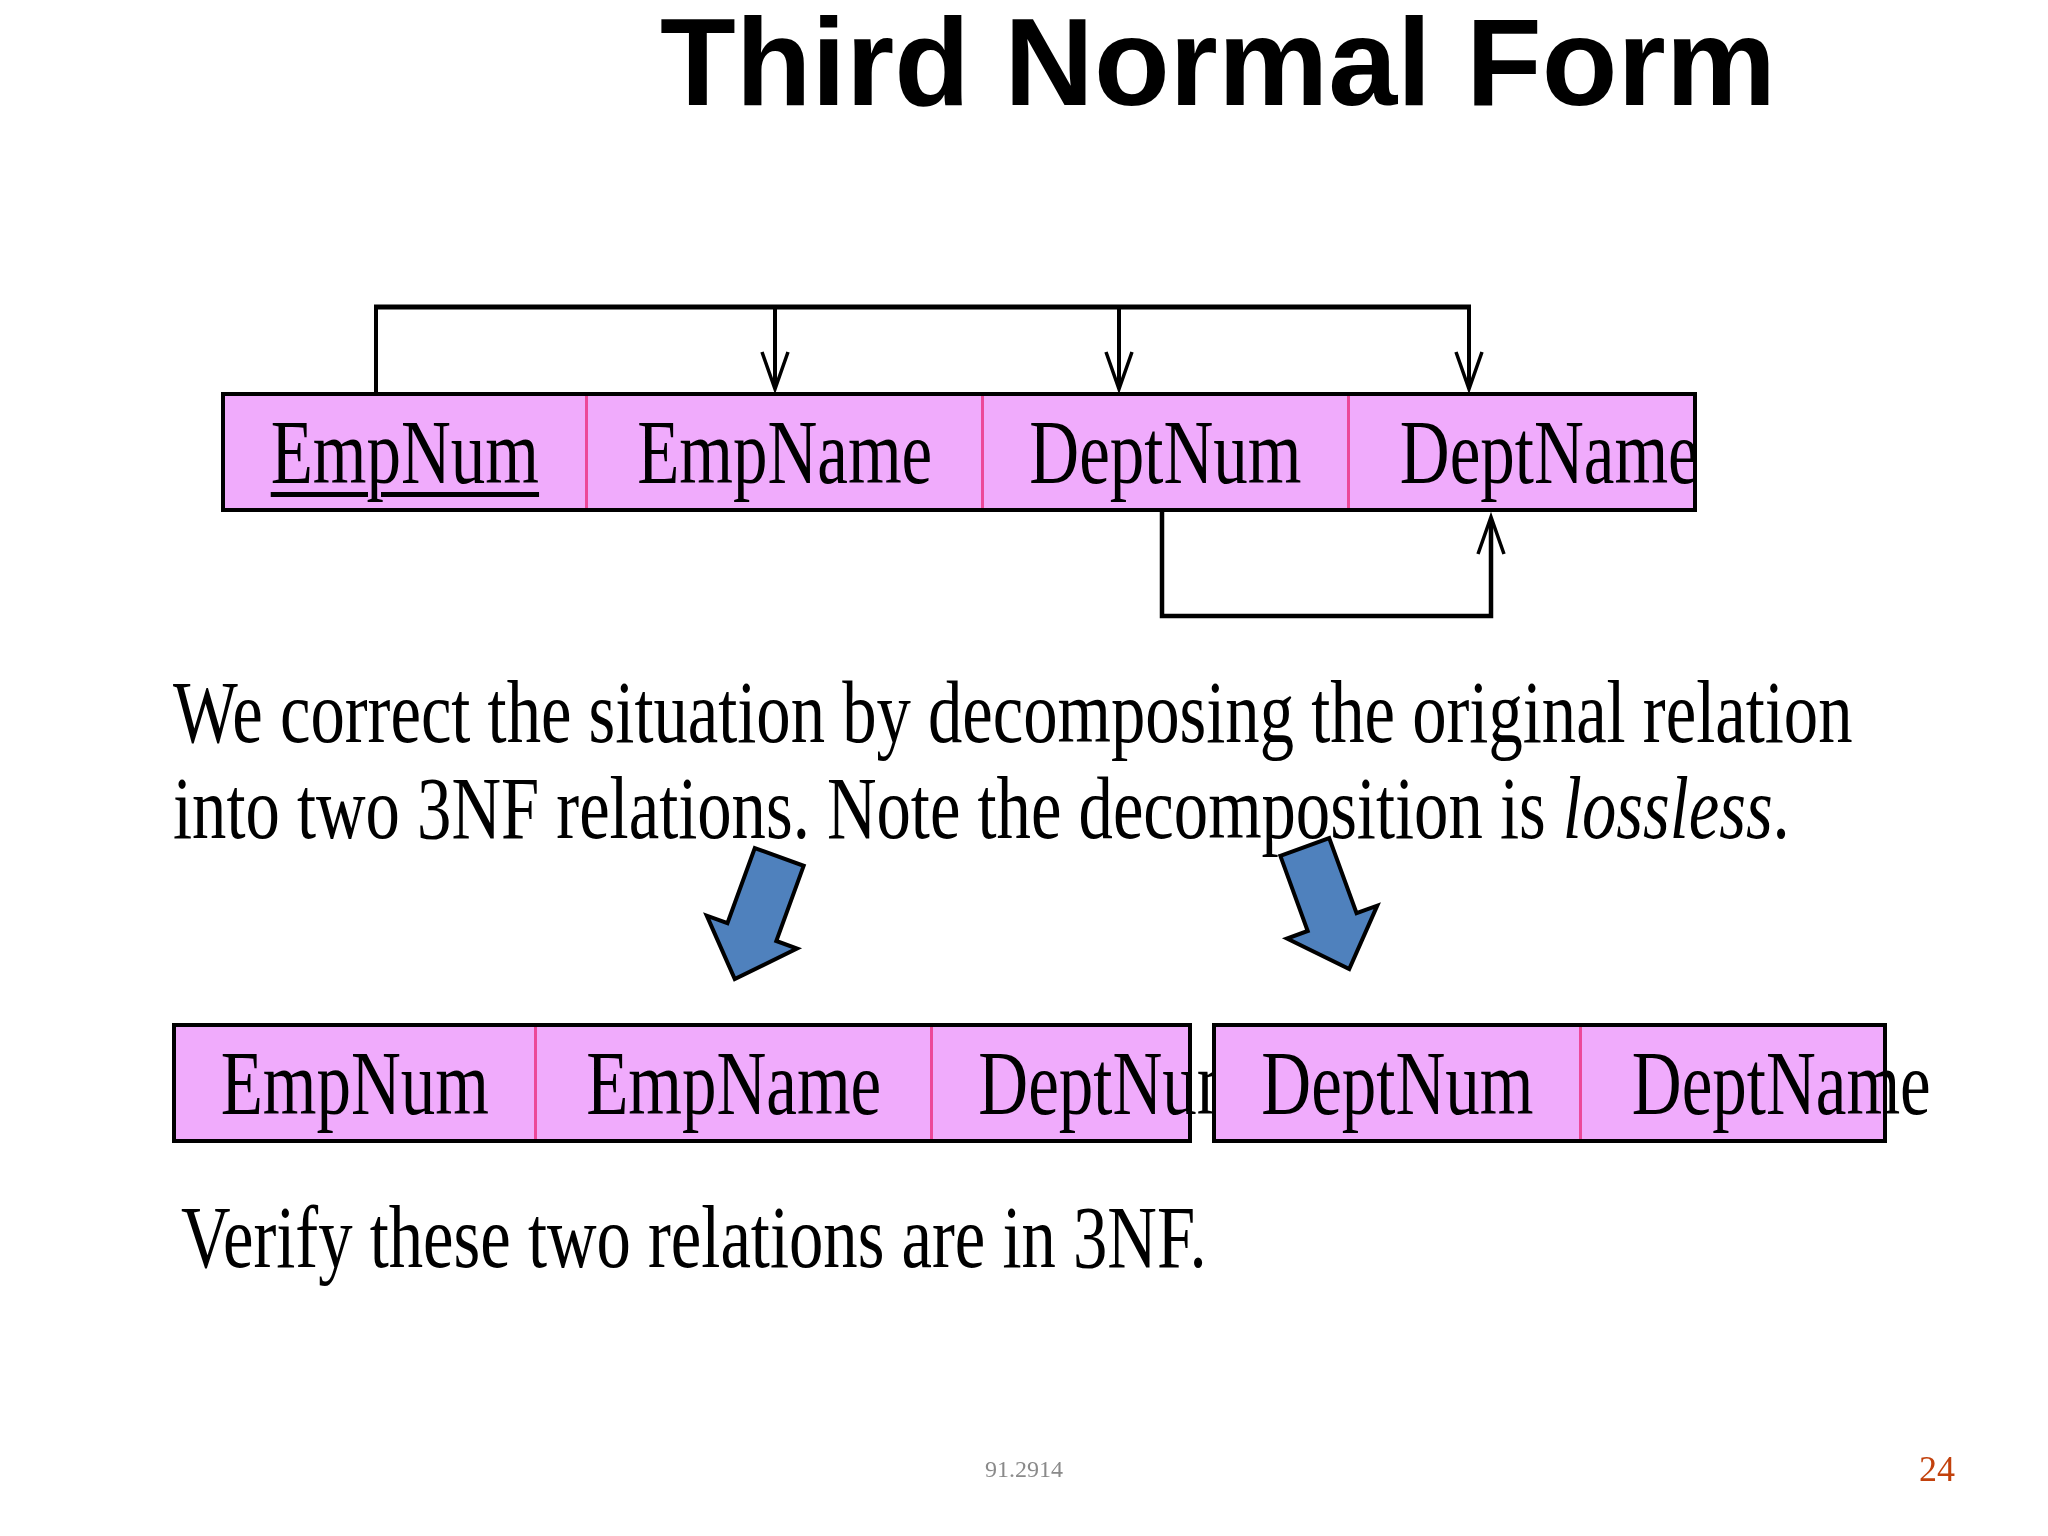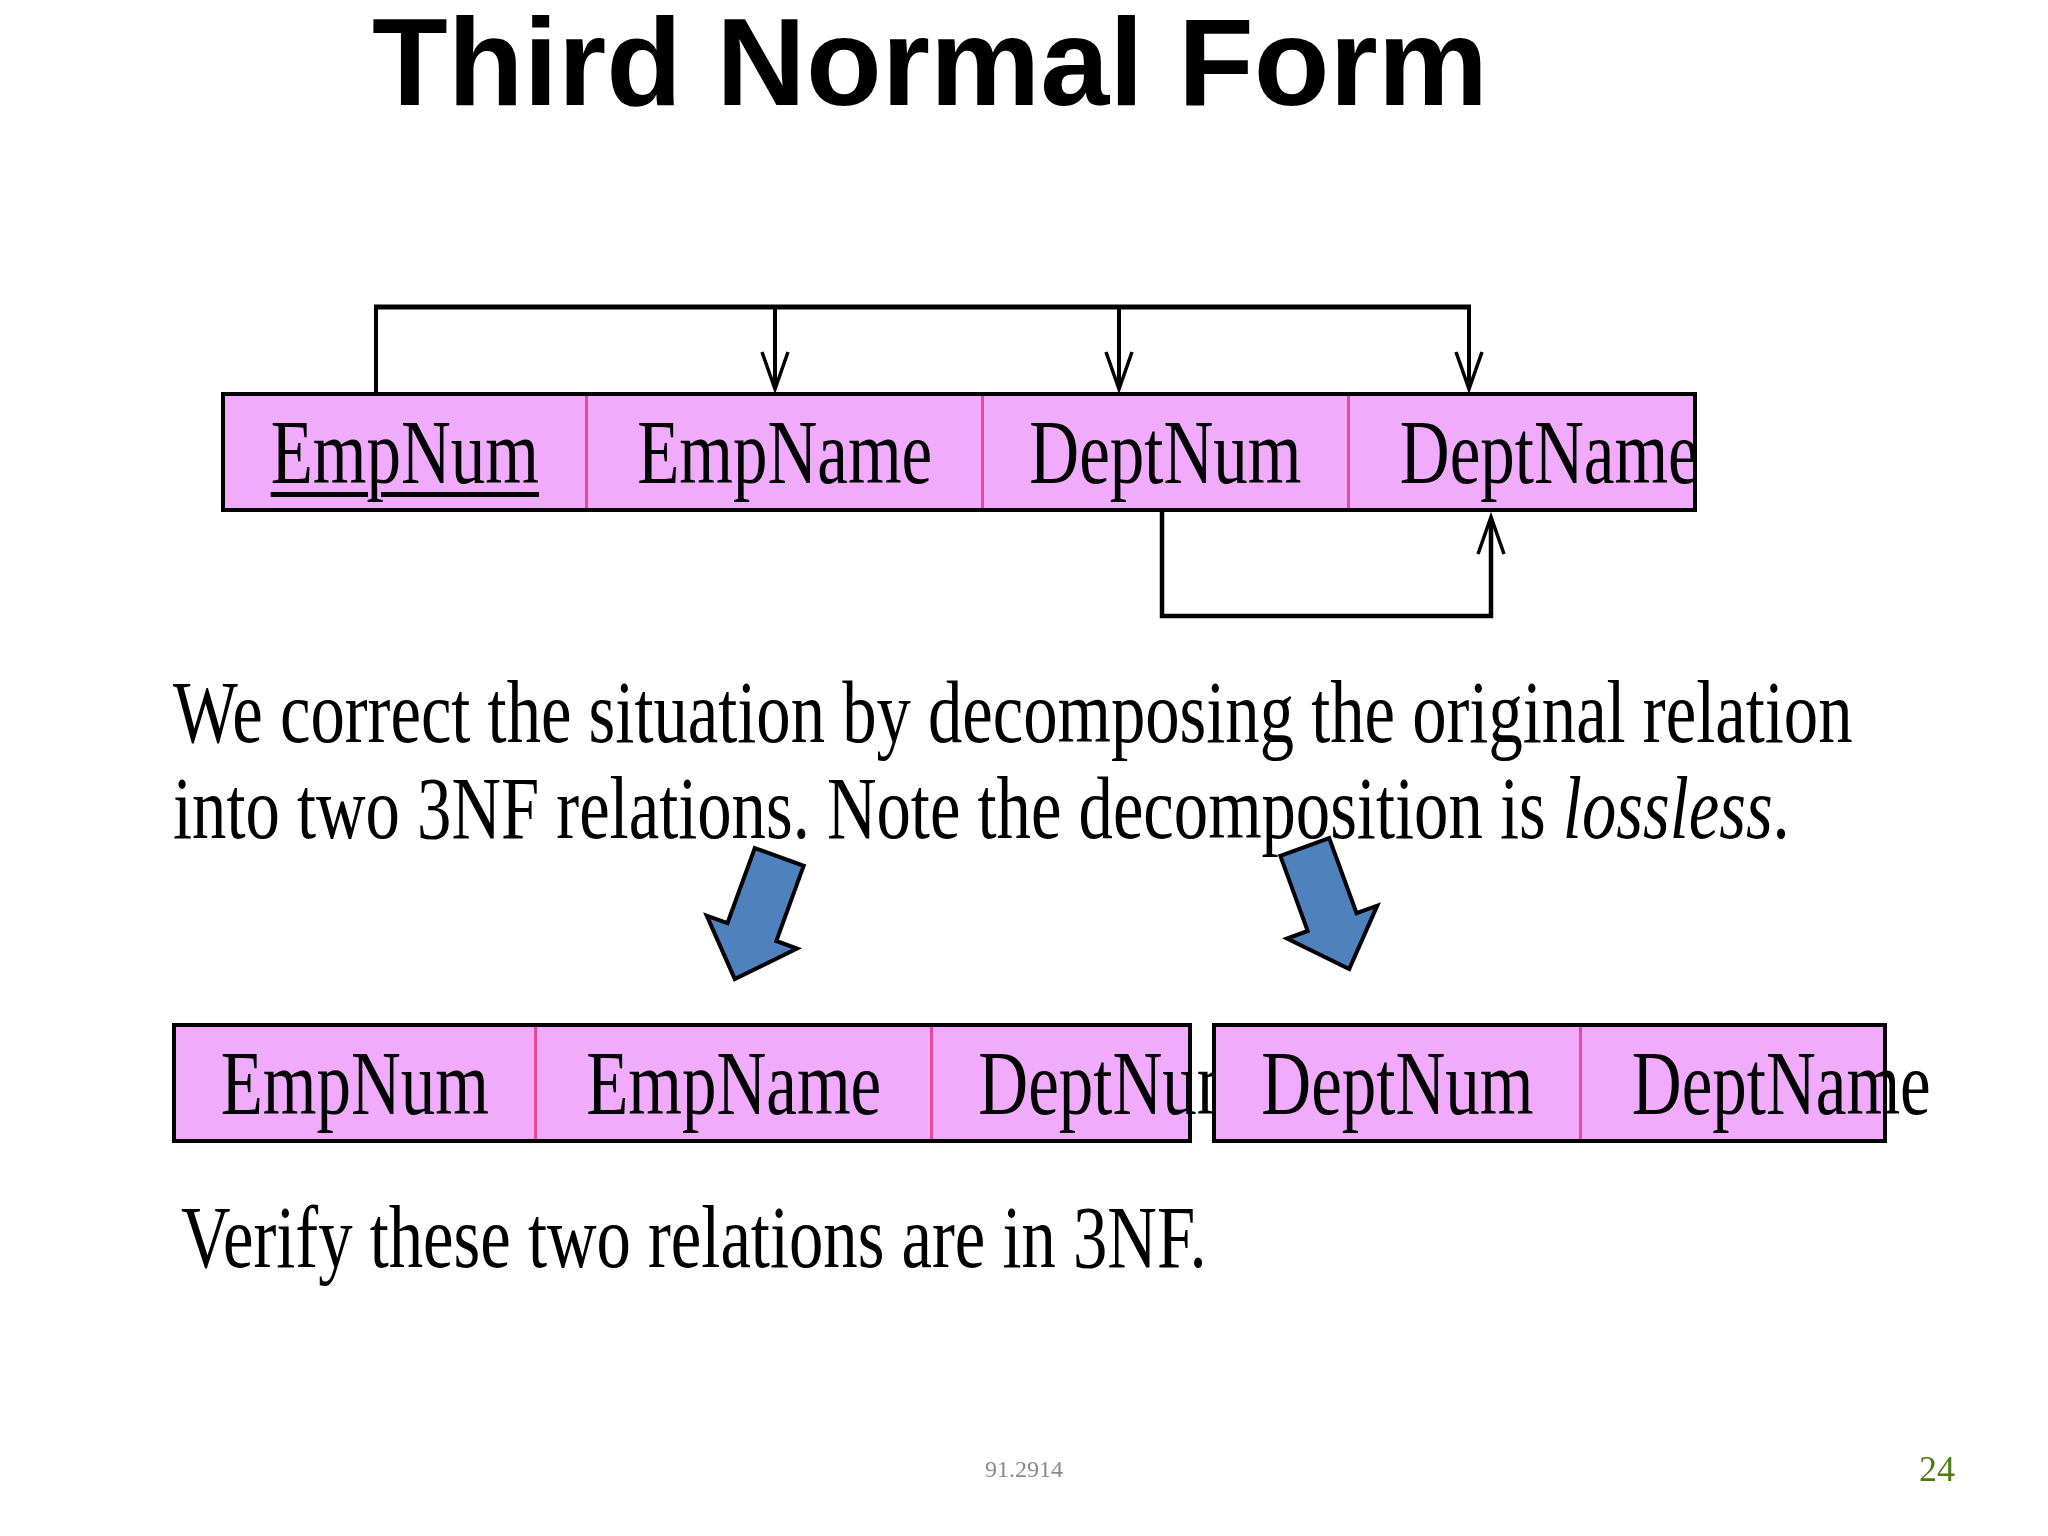--- a/index.html
+++ b/index.html
@@ -9,27 +9,26 @@
     position: relative;
     overflow: hidden;
     font-family: "Liberation Serif", serif;
     color: #000;
   }
   .abs { position: absolute; }
 
   
   .slide-title {
     left: 0; top: 134; width: 1776px;
-    text-align: center;
+    text-align: right;
     font-family: "Liberation Sans", sans-serif;
     font-weight: bold;
     font-size: 124px;
     line-height: 124px;
     white-space: nowrap;
-    margin-left: 42px;
   }
 
   
   .overlay { left: 0; top: 0; width: 2048px; height: 1536px; }
 
   
   .rel-table {
     display: flex;
     border: 4px solid #000;
     box-sizing: border-box;
@@ -168,13 +167,13 @@
     <span class="cell-text">DeptNum</span>
   </div>
   <div class="rel-cell c1">
     <span class="cell-text">DeptName</span>
   </div>
 </div>
 
 <div id="verify-line" class="abs body-text">Verify these two relations are in 3NF.</div>
 
 <div class="abs footer-center" style="color: rgb(138, 138, 138);">91.2914</div>
-<div class="abs footer-page" style="color: #4d7c0f;">24</div>
+<div class="abs footer-page" style="color: #c2410c;">24</div>
 
 </body></html>

